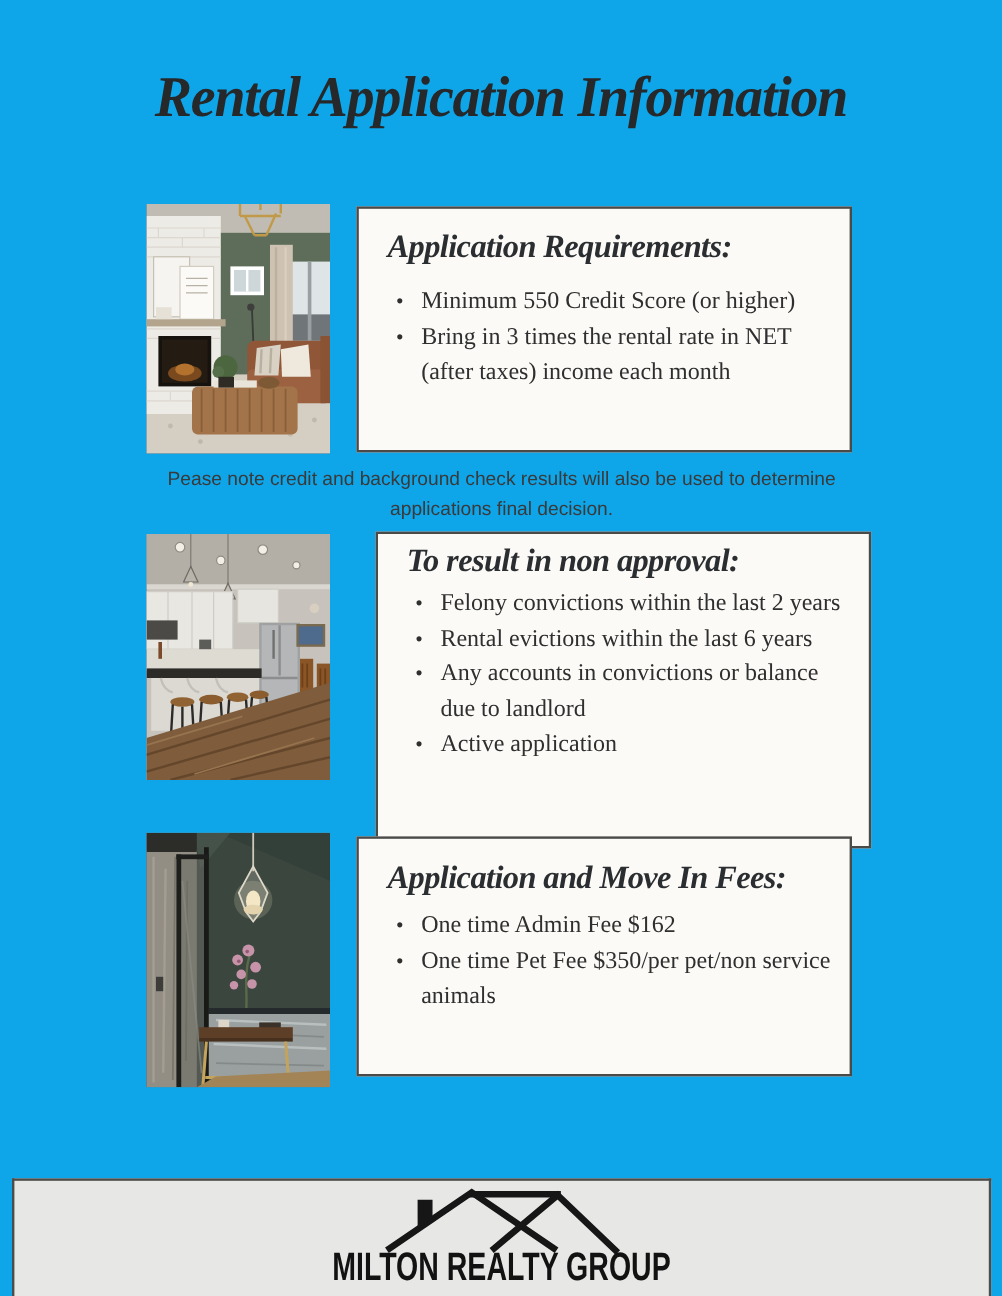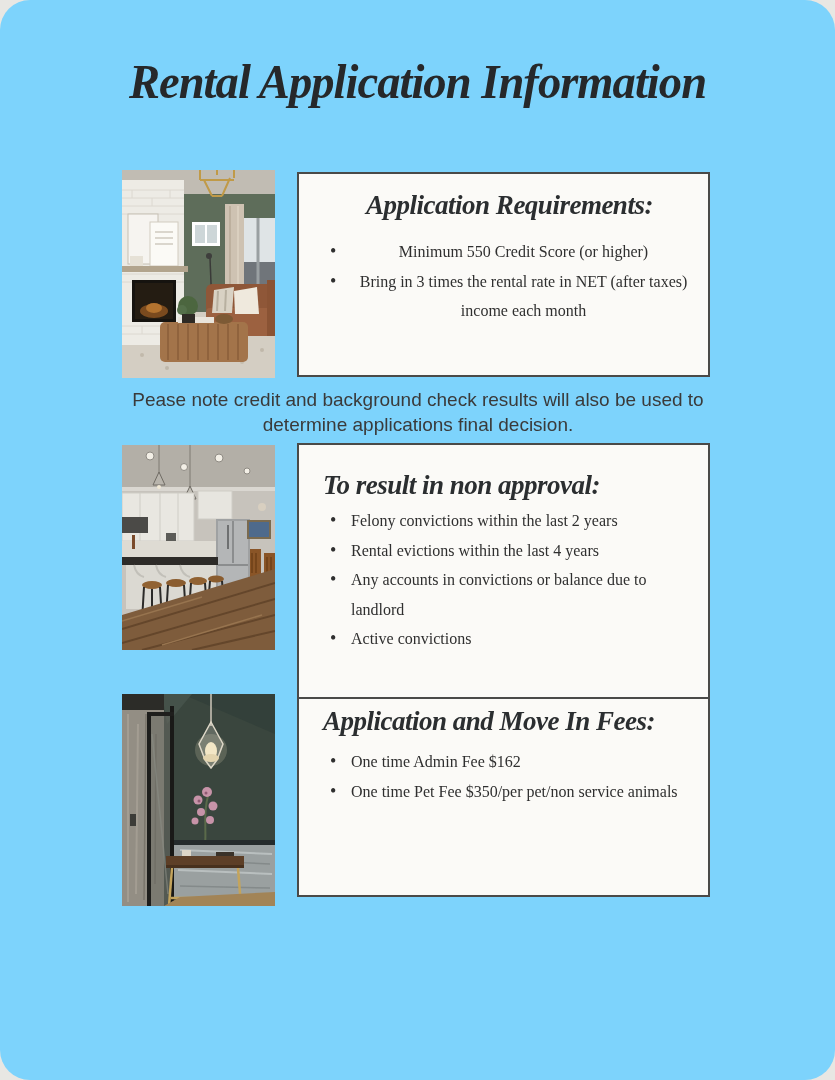--- a/index.html
+++ b/index.html
@@ -1,25 +1,24 @@
 <!DOCTYPE html>
 <html><head>
 <meta charset="utf-8">
 <style>
   * { box-sizing: border-box; }
   html,body { margin:0; padding:0; background:#e8e7e3; }
   .page {
     position: relative;
     width: 835px; height: 1080px;
     margin: 0 auto;
-    background: #7dd3fc;
+    background: #0ea5e9;
     overflow: hidden;
     font-family: "Liberation Serif", serif;
     color: #2e2e2e;
-    border-radius: 30px;
   }
   
   .title {
     position: absolute; top: 54px; left: 0; width: 100%;
     margin: 0; text-align: center;
     font-family: "Liberation Serif", serif;
     font-style: italic; font-weight: bold;
     font-size: 48px; letter-spacing: -1px;
     color: #26282a;
     transform: scaleX(0.97);
@@ -30,51 +29,51 @@
   .photo-1 { top: 170px; width: 153px; height: 208px; }
   .photo-2 { top: 445px; width: 153px; height: 205px; }
   .photo-3 { top: 694px; width: 153px; height: 212px; }
   
   .info-box {
     position: absolute; left: 297px; width: 413px;
     background: #fbfaf7;
     border: 2px solid #4a4a48;
     padding: 14px 12px 0 20px;
   }
-  .box-1 { top: 172px; height: 205px; padding-top: 16px; text-align: center; }
-  .box-2 { top: 443px; height: 264px; padding-top: 25px; }
-  .box-3 { top: 697px; height: 200px; padding-top: 7px; }
+  .box-1 { top: 172px; height: 205px; padding-top: 16px; }
+  .box-2 { top: 443px; height: 264px; padding-top: 7px; margin-left: 16px; }
+  .box-3 { top: 697px; height: 200px; padding-top: 17px; }
   .box-heading {
     margin: 0 0 0 4px;
     font-family: "Liberation Serif", serif;
     font-style: italic; font-weight: bold;
     font-size: 27px; letter-spacing: -0.5px;
     color: #2b2e30;
   }
   .box-1 .box-heading { margin-bottom: 16px; }
   .box-2 .box-heading { margin-bottom: 5px; }
   .box-3 .box-heading { margin-bottom: 10px; }
   .bullets { list-style: none; margin: 0; padding: 0; }
   .bullets li {
     position: relative;
     padding-left: 32px;
-    font-size: 16px; line-height: 29.5px;
+    font-size: 20px; line-height: 29.5px;
     color: #2f2f2f;
   }
   .bullets li::before {
     content: "\2022";
     position: absolute; left: 11px; top: 0;
     font-size: 18px;
   }
   
   .note {
     position: absolute; top: 387px; left: 107px; width: 622px;
     margin: 0; text-align: center;
     font-family: "Liberation Sans", sans-serif;
-    font-size: 19px; line-height: 25px;
+    font-size: 16px; line-height: 25px;
     color: #3a3a3a;
   }
   
   .footer {
     position: absolute; left: 10px; right: 9px; top: 982px; bottom: 0;
     background: #e7e7e5;
     border: 2px solid #4c4c4a; border-bottom: none;
     display: flex; flex-direction: column; align-items: center;
     padding-top: 5px;
   }
@@ -249,23 +248,23 @@
         <line x1="0" y1="176" x2="80" y2="152"></line>
         <line x1="40" y1="200" x2="140" y2="170"></line>
       </g>
     </svg>
   </div>
 
   <div class="info-box box-2">
     <h2 class="box-heading">To result in non approval:</h2>
     <ul class="bullets">
       <li>Felony convictions within the last 2 years</li>
-      <li>Rental evictions within the last 4 years</li>
+      <li>Rental evictions within the last 6 years</li>
       <li>Any accounts in convictions or balance due to landlord</li>
-      <li>Active convictions</li>
+      <li>Active application</li>
     </ul>
   </div>
 
   <div class="photo photo-3">
     <svg viewBox="0 0 153 212" width="153" height="212">
       <rect width="153" height="212" fill="#3a463e"></rect>
       <polygon points="60,0 153,0 153,40" fill="#33403a"></polygon>
       <polygon points="40,0 70,0 45,30" fill="#45524a"></polygon>
       <rect x="0" y="14" width="42" height="198" fill="#938e84"></rect>
       <g stroke="#a39d92" stroke-width="2">
@@ -324,14 +323,27 @@
   </div>
 
   <div class="info-box box-3">
     <h2 class="box-heading">Application and Move In Fees:</h2>
     <ul class="bullets">
       <li>One time Admin Fee $162</li>
       <li>One time Pet Fee $350/per pet/non service animals</li>
     </ul>
   </div>
 
+  <footer class="footer">
+    <div class="footer-logo">
+      <svg viewBox="0 0 260 72" width="240" height="56">
+        <g stroke="#161616" stroke-width="7" fill="none" stroke-linecap="square">
+          <polyline points="10,66 98,6 186,66"></polyline>
+          <line x1="98" y1="8" x2="190" y2="8"></line>
+          <polyline points="122,66 190,9 252,68"></polyline>
+        </g>
+        <polygon points="40,14 56,14 56,34 40,45" fill="#161616"></polygon>
+      </svg>
+    </div>
+    <div class="brand-name">MILTON REALTY GROUP</div>
+  </footer>
 
 </div>
 
 </body></html>

